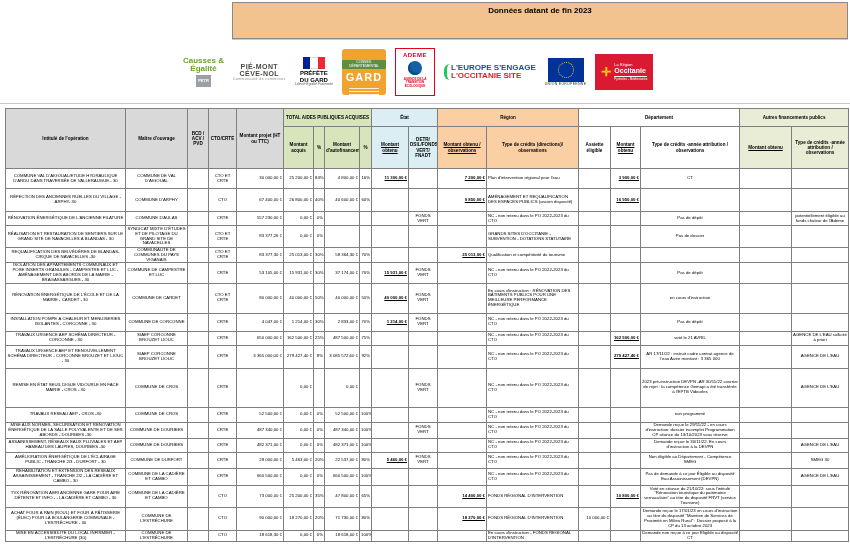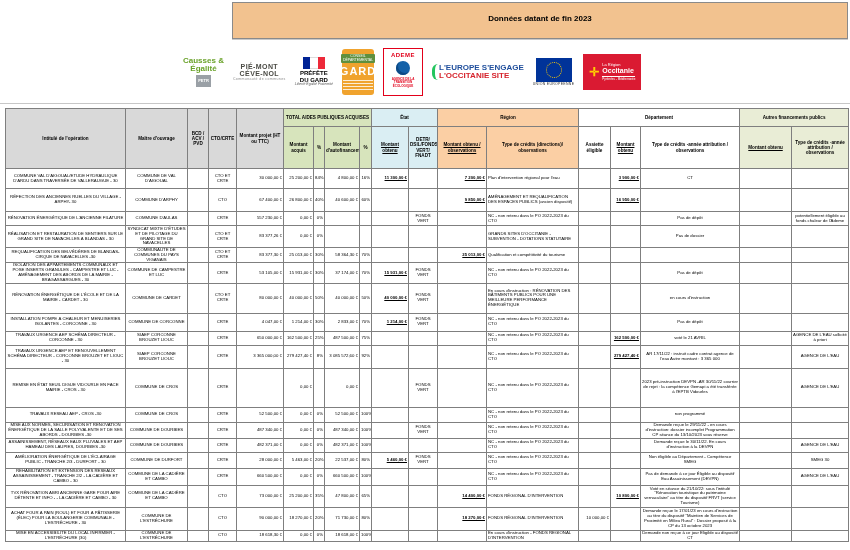--- a/index.html
+++ b/index.html
@@ -4,39 +4,39 @@
 <style>
   html,body{margin:0;padding:0;}
   body{width:850px;height:550px;position:relative;background:#ffffff;
        font-family:"Liberation Sans",sans-serif;color:#000;overflow:hidden;}
 
   
   .title-band{position:absolute;left:232px;top:2px;width:616px;height:37px;
     background:#F2C28F;border:1px solid #8a8a8a;box-shadow:0 1px 0 #c9c9c9;
     text-align:center;box-sizing:border-box;padding-top:3px;}
   .title-band h1{margin:0;font-size:14px;font-weight:bold;line-height:16px;}
-  .title-band h2{margin:8px;font-size:8px;font-weight:bold;line-height:10px;}
+  .title-band h2{margin:0;font-size:8px;font-weight:bold;line-height:10px;}
 
   
   .logos{position:absolute;left:183px;top:46px;height:52px;display:flex;
          align-items:center;gap:9px;}
   .logo{display:flex;flex-direction:column;align-items:center;justify-content:center;
         font-size:6px;line-height:1.05;text-align:center;}
   .lg-causses{color:#6aa22a;font-weight:bold;font-size:8px;display:flex;align-items:center;gap:2px;}
   .lg-causses .petr{background:#9aa0a6;color:#fff;font-size:4px;padding:4px 2px;font-weight:bold;}
   .lg-piemont{font-weight:bold;color:#4a4a44;font-size:7px;letter-spacing:.4px;}
   .lg-piemont .sub{font-weight:normal;font-size:3.5px;color:#888;}
   .lg-prefete .flag{display:flex;width:22px;height:12px;margin-bottom:1px;}
   .lg-prefete .flag i{flex:1;}
   .lg-prefete .f-b{background:#002395;}.lg-prefete .f-w{background:#fff;border-top:1px solid #ddd;border-bottom:1px solid #ddd;}
   .lg-prefete .f-r{background:#ED2939;}
   .lg-prefete .nm{font-weight:bold;font-size:6px;}
   .lg-prefete .motto{font-style:italic;font-size:3.5px;color:#555;}
-  .lg-gard{width:32px;height:46px;background:#F0A32E;color:#fff;border-radius:3px;
-           justify-content:flex-start;padding-top:5px;box-sizing:border-box;}
+  .lg-gard{width:44px;height:46px;background:#F0A32E;color:#fff;border-radius:3px;
+           justify-content:flex-start;padding-top:11px;box-sizing:border-box;}
   .lg-gard .cap{font-size:3.5px;background:#5f8f3e;padding:1px 2px;border-radius:1px;}
   .lg-gard .nm{font-weight:bold;font-size:11px;letter-spacing:1px;margin-top:3px;}
   .lg-gard .waves{width:30px;height:10px;margin-top:2px;
       background:repeating-linear-gradient(0deg,#ffffff 0 1px,transparent 1px 3px);opacity:.8;}
   .lg-ademe{width:40px;height:48px;border:1px solid #E2001A;background:#fff;
             justify-content:flex-start;padding-top:3px;box-sizing:border-box;}
   .lg-ademe .nm{color:#E2001A;font-weight:bold;font-size:6px;letter-spacing:.5px;}
   .lg-ademe .globe{width:14px;height:14px;border-radius:50%;background:#1461a8;margin:3px 0;
       box-shadow:inset 2px -2px 0 #0c4a85;}
   .lg-ademe .sub{color:#E2001A;font-size:3px;font-weight:bold;}

